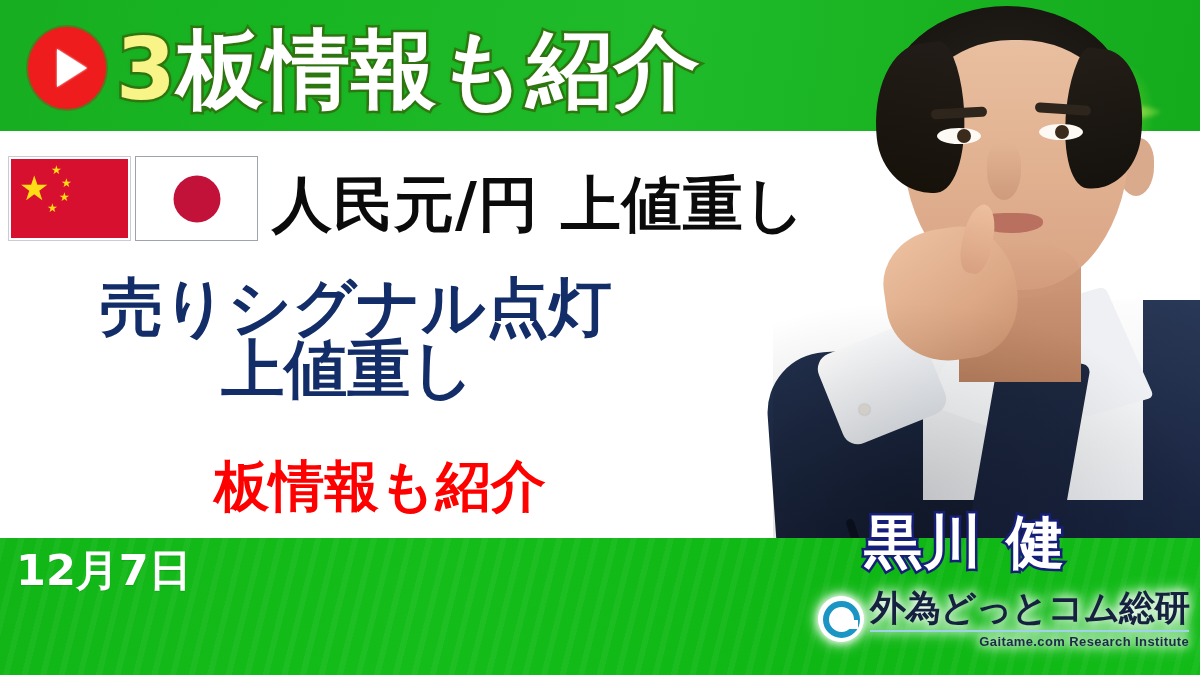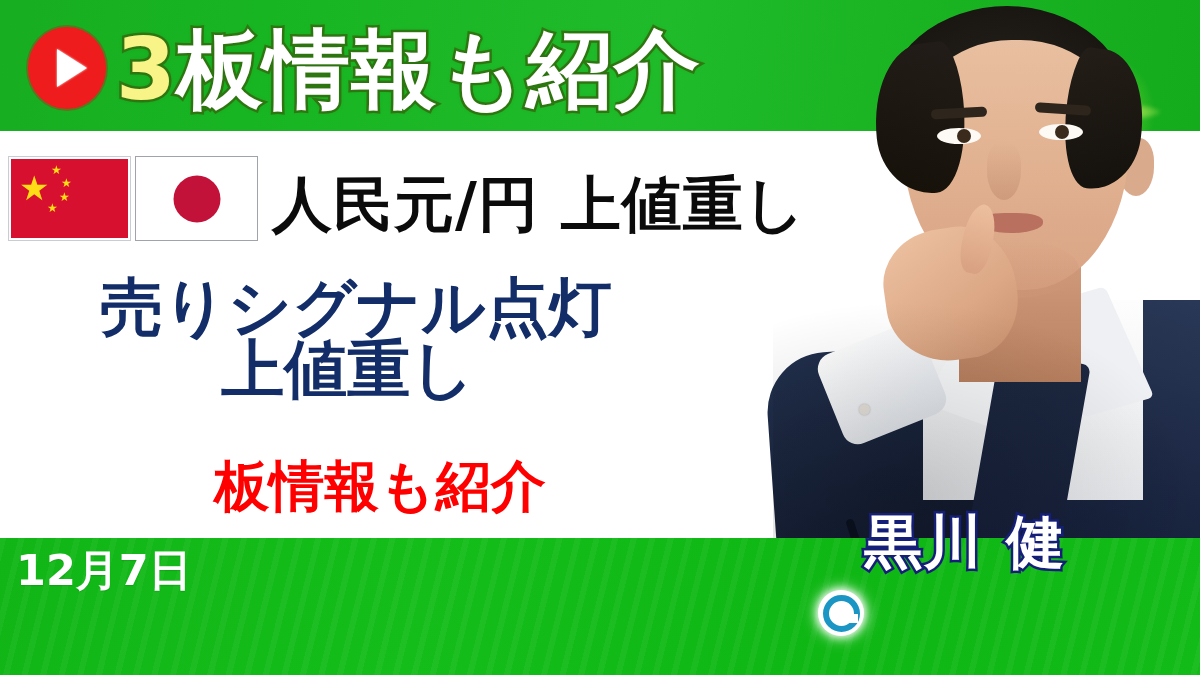--- a/index.html
+++ b/index.html
@@ -413,15 +413,19 @@
   </div>
 
   <div class="name-tag">黒川 健</div>
 
   <div class="logo">
     <div class="logo-mark">
       <div class="ring">
         <div class="bar"></div>
       </div>
     </div>
+    <div class="logo-text">
+      <div class="logo-jp">外為どっとコム総研</div>
+      <div class="logo-en">Gaitame.com Research Institute</div>
+    </div>
   </div>
 
 </div>
 
 </body></html>

